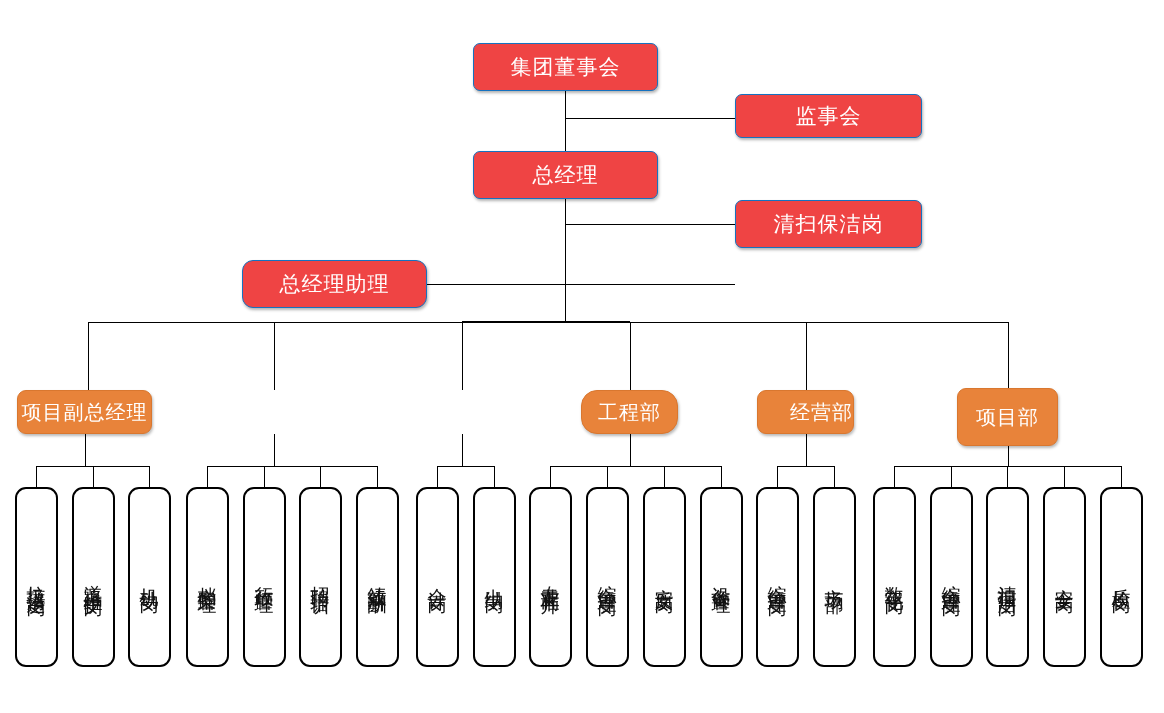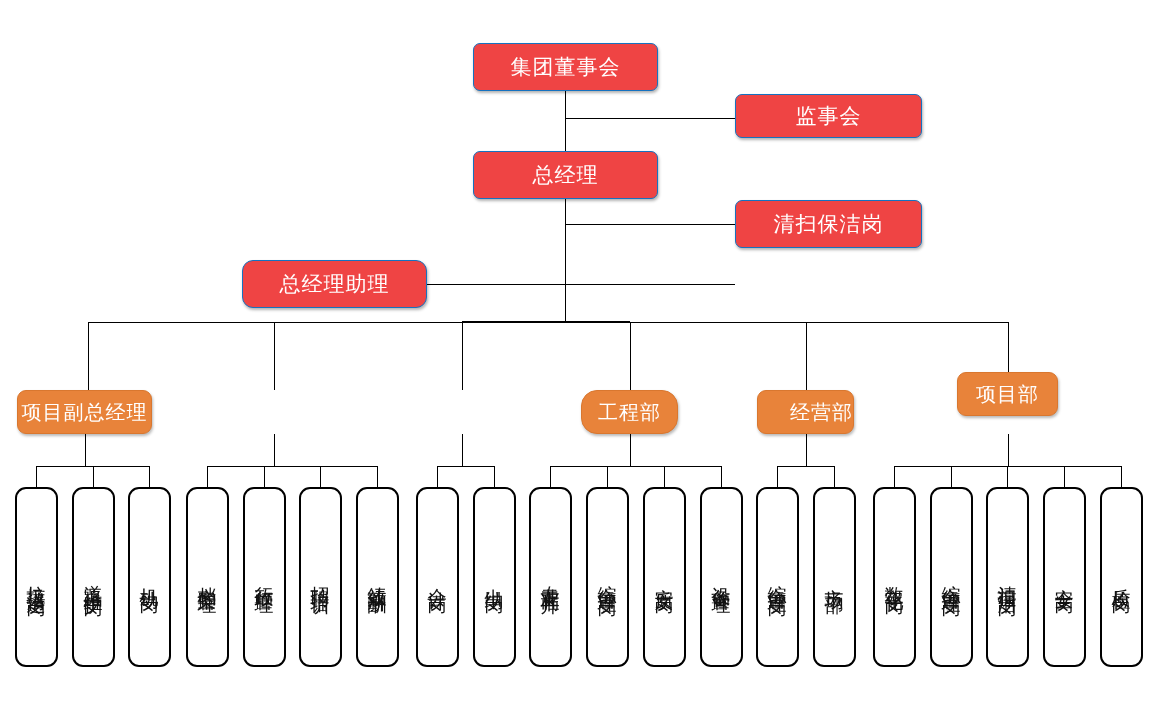--- a/index.html
+++ b/index.html
@@ -186,21 +186,21 @@
 
 
   <div class="node-orange" style="left:581px; top:390px; width:97px; height:44px;border-radius:16px;">
     <span>工程部</span>
   </div>
 
   <div class="node-orange" style="left:757px; top:390px; width:97px; height:44px;justify-content:flex-end;">
     <span>经营部</span>
   </div>
 
-  <div class="node-orange" style="left:957px; top:372px; width:101px; height:44px;">
+  <div class="node-orange" style="left:957px; top:388px; width:101px; height:58px;">
     <span>项目部</span>
   </div>
 
   <div class="node-post" style="left:15px; top:487px; width:43px; height:180px;">
     <span>垃圾清运岗</span>
   </div>
 
   <div class="node-post" style="left:72px; top:487px; width:43px; height:180px;">
     <span>道路维护岗</span>
   </div>

